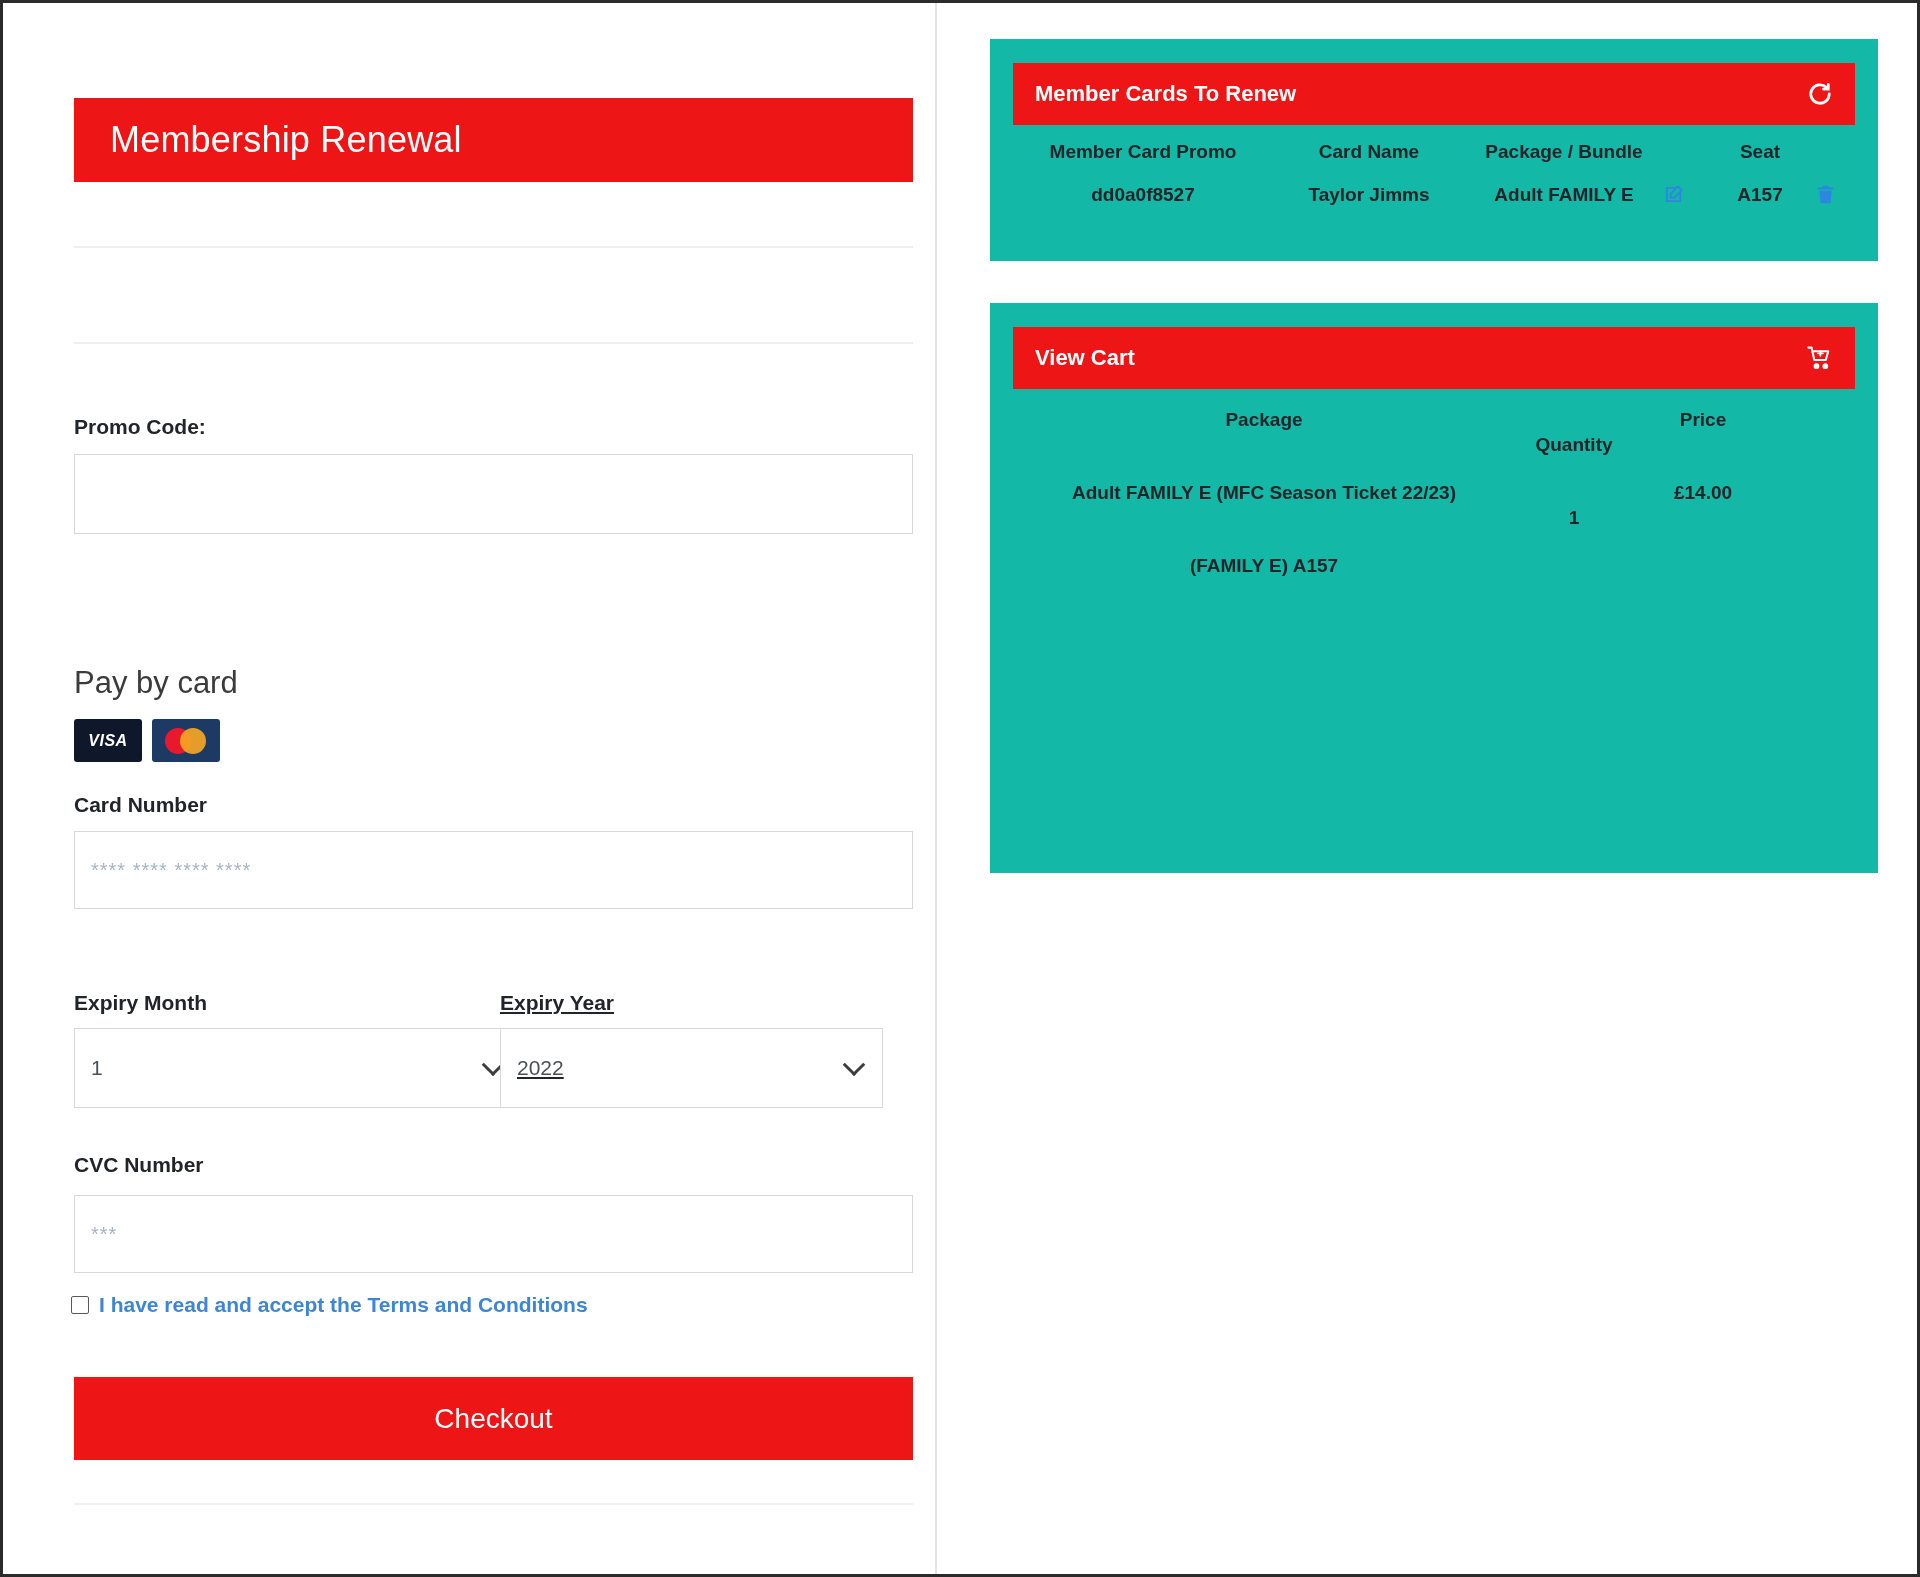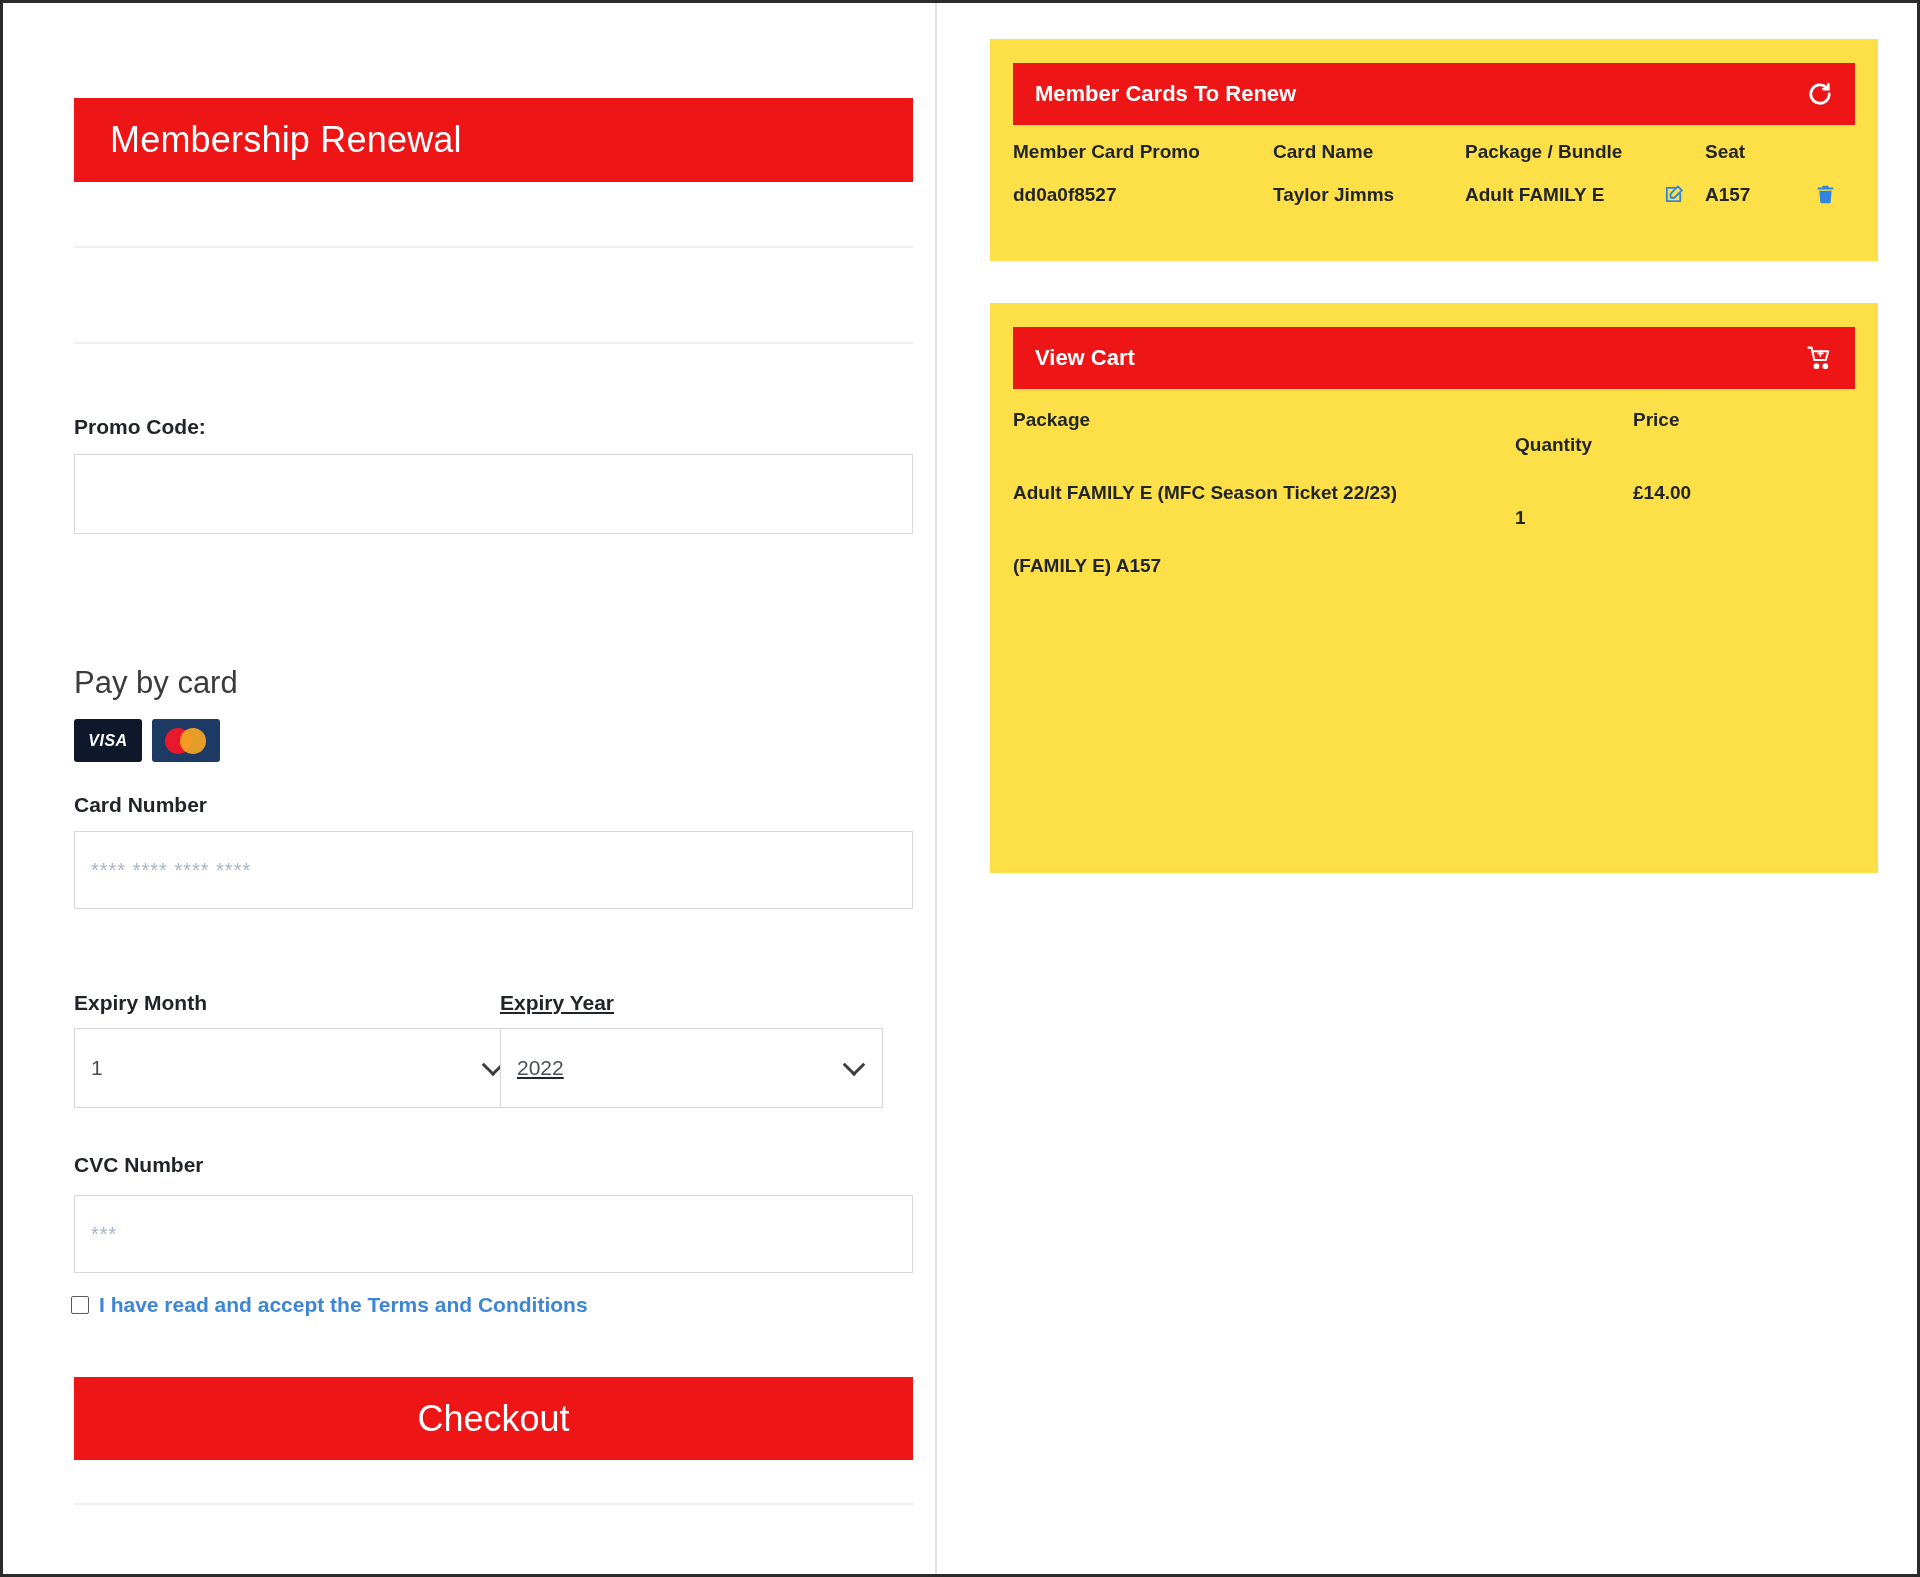--- a/index.html
+++ b/index.html
@@ -218,39 +218,40 @@
   .checkout-btn {
     position: absolute;
     left: 71px;
     top: 1374px;
     width: 839px;
     height: 83px;
     background: #ED1515;
     color: #ffffff;
     border: 0;
     font-family: "Liberation Sans", sans-serif;
-    font-size: 36px;
+    font-size: 28px;
     cursor: pointer;
   }
   .hr-3 {
     position: absolute;
     left: 71px;
     top: 1500px;
     width: 839px;
     height: 2px;
     background: #f0f0f0;
   }
 
   
   .panel {
     position: absolute;
     left: 987px;
     width: 888px;
-    background: #fde047;
-    box-sizing: border-box;
+    background: #14b8a6;
+    box-sizing: border-box;
+    text-align: center;
   }
   .panel-cards { top: 36px; height: 222px; }
   .panel-cart  { top: 300px; height: 570px; }
 
   .panel-head {
     position: absolute;
     left: 23px;
     top: 24px;
     width: 842px;
     height: 62px;

